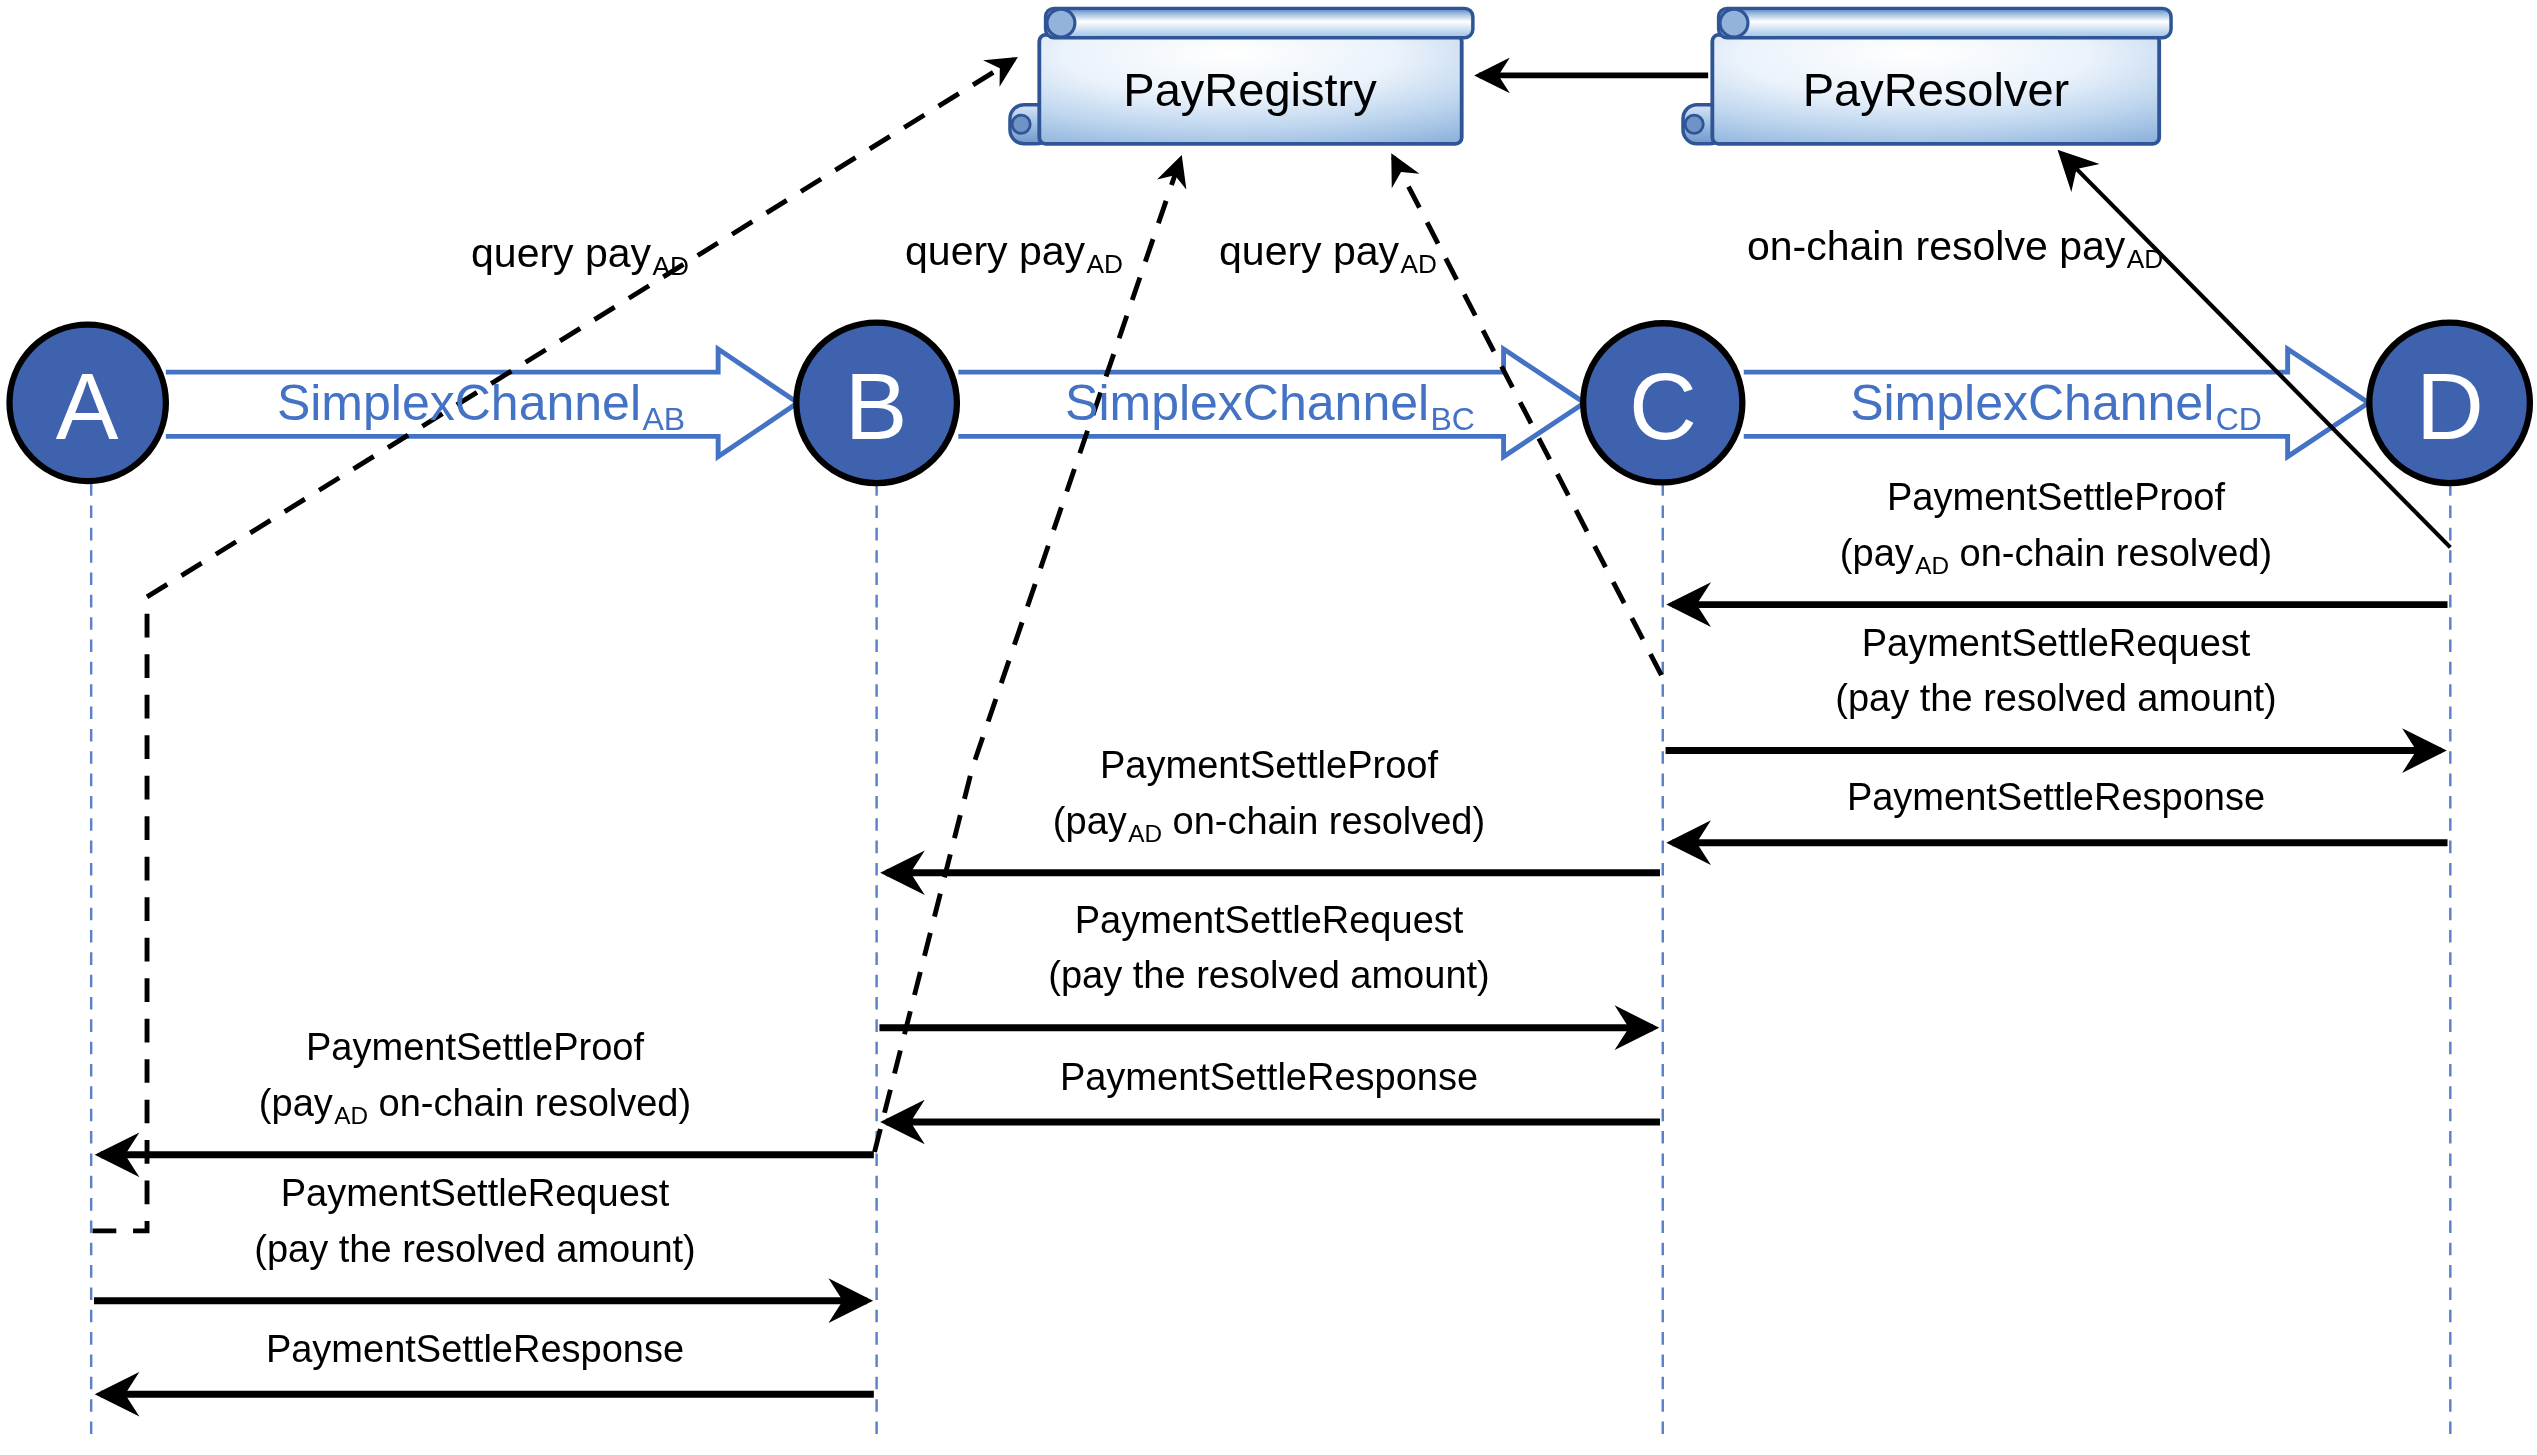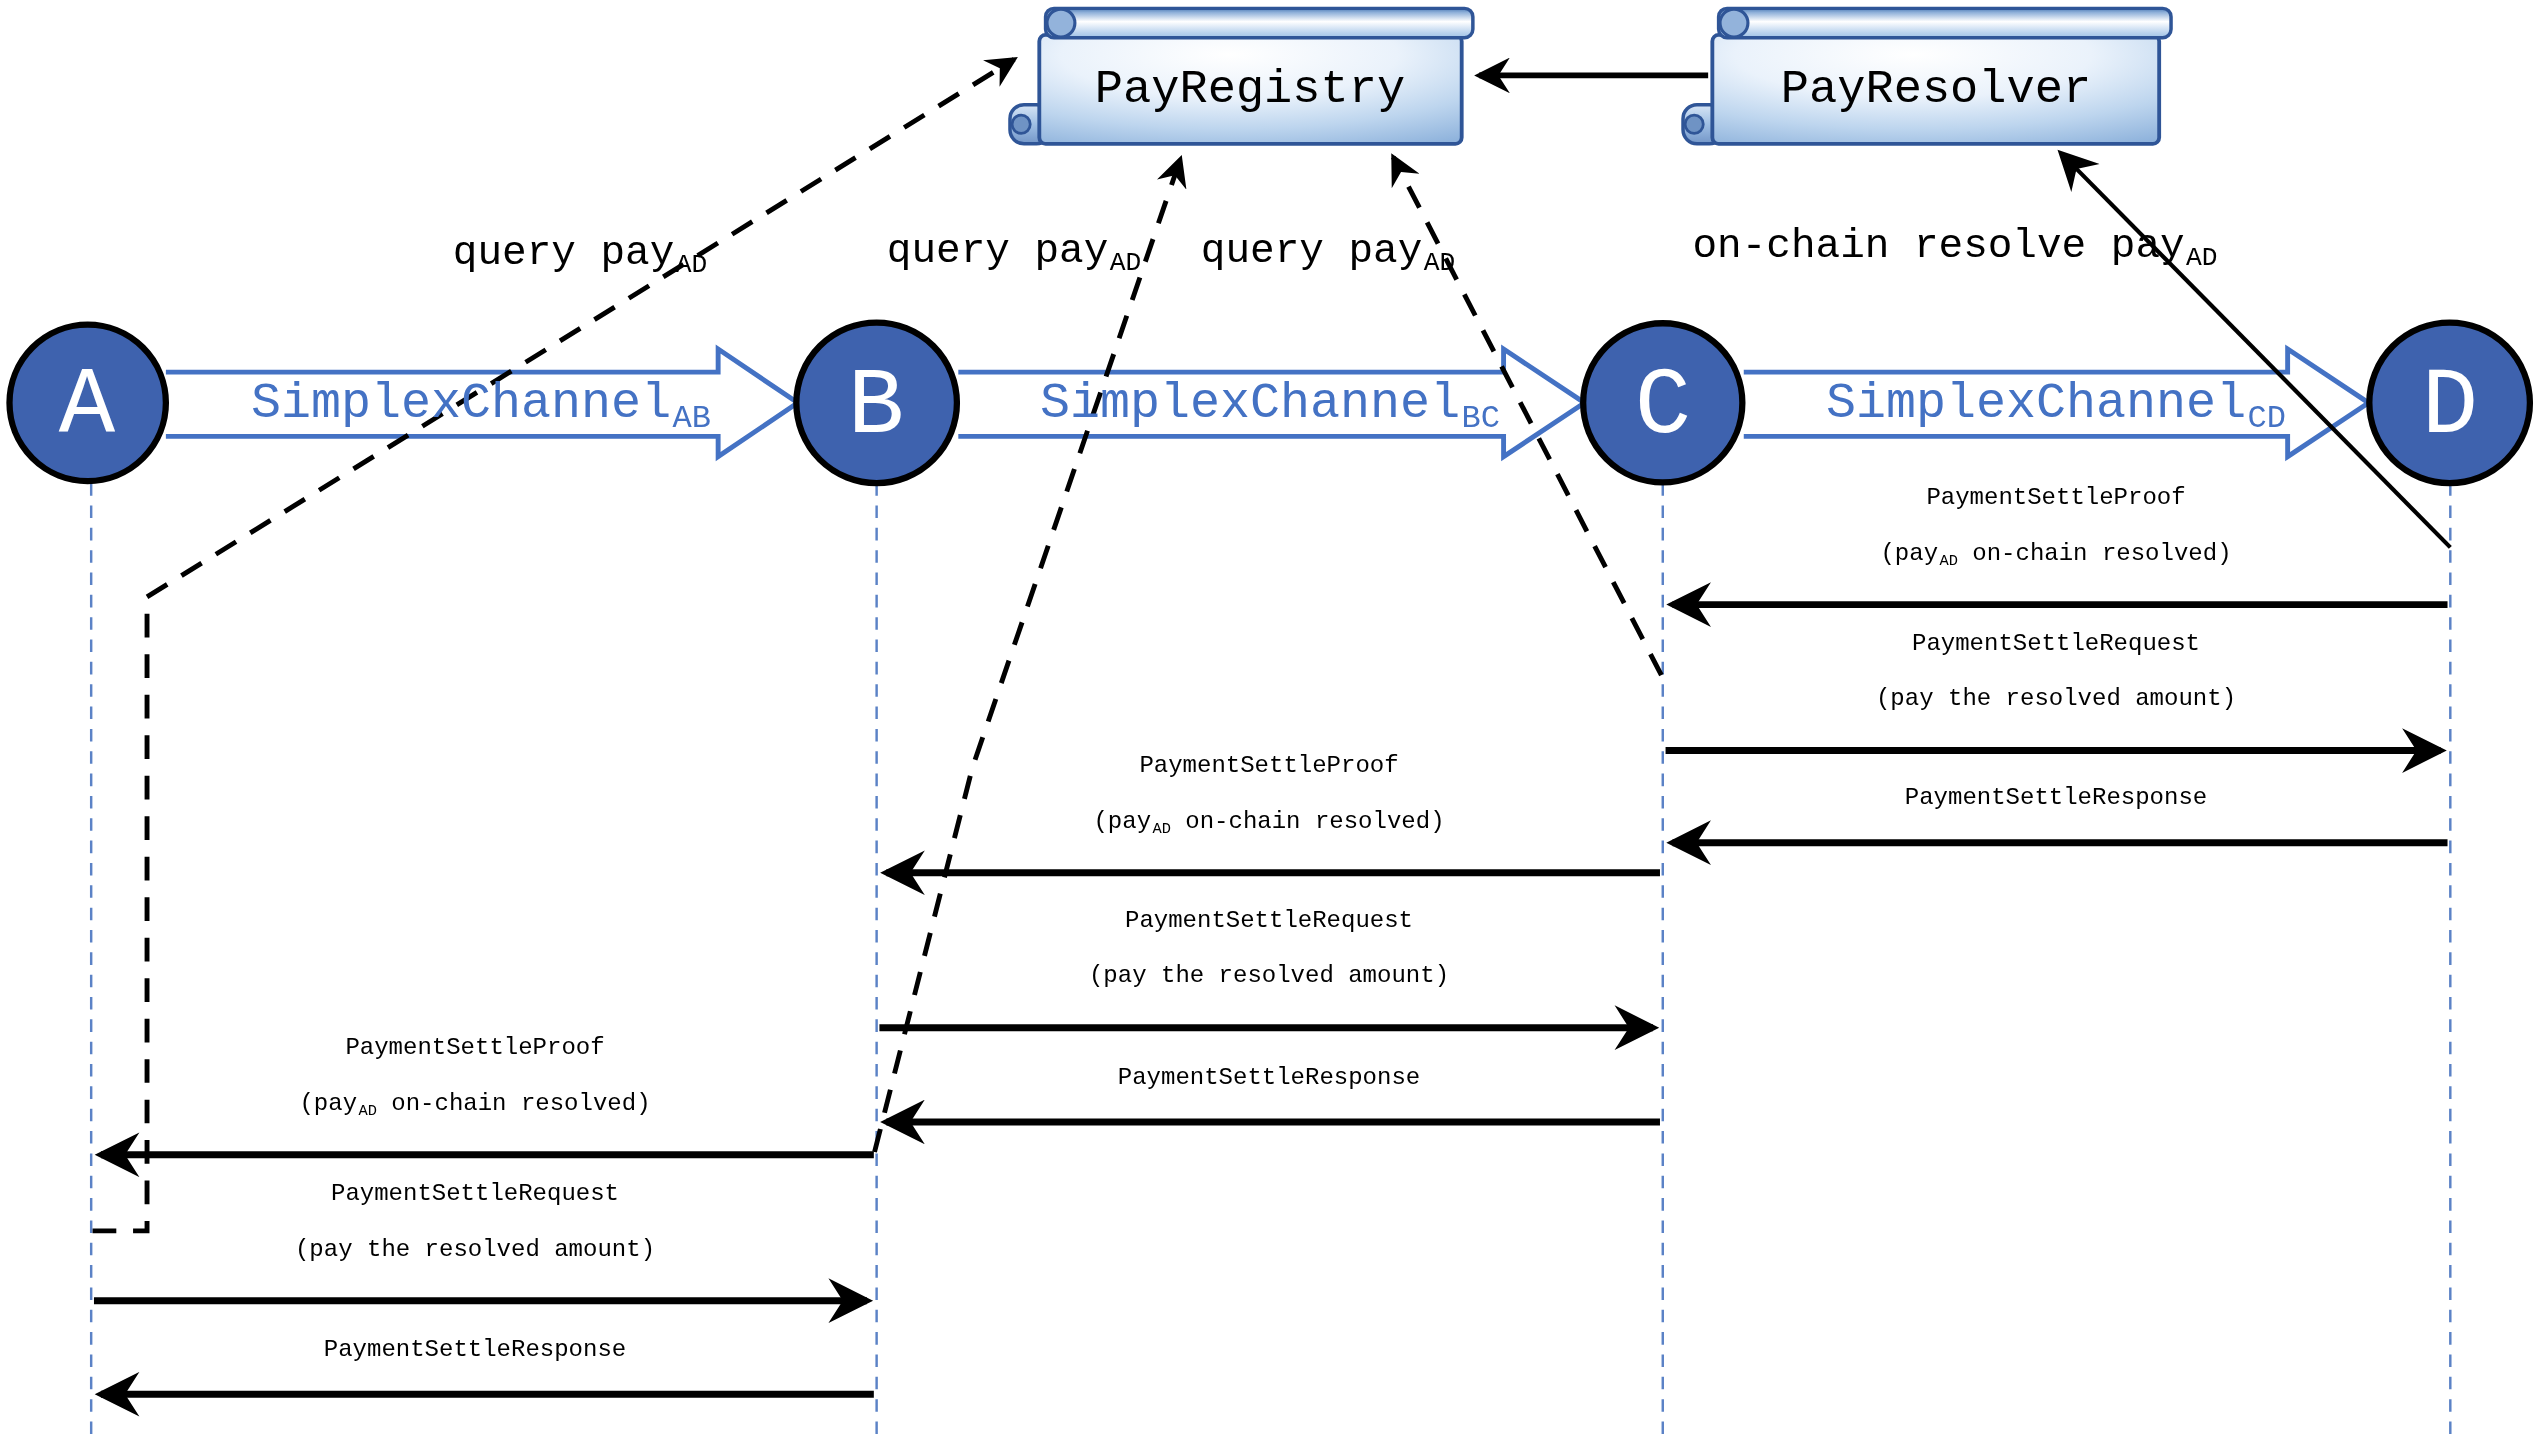--- a/index.html
+++ b/index.html
@@ -1,20 +1,20 @@
 <!DOCTYPE html>
 <html style="font-size:11.2px"><head>
 <meta charset="utf-8">
 <style>
   html,body{margin:0;padding:0;background:#ffffff;}
   .canvas{position:relative;width:2538px;height:1455px;background:#ffffff;overflow:hidden;
-          font-family:Liberation Mono, monospace;}
+          font-family:Liberation Sans, sans-serif;}
   .canvas svg.layer{position:absolute;left:0;top:0;}
   .lbl{position:absolute;transform:translate(-50%,-50%);white-space:nowrap;color:#000;}
-  .msg{font-size:24px;}
+  .msg{font-size:38px;}
   .query{font-size:41px;}
   .channel-lbl{font-size:50px;color:#4472C4;}
   .contract-lbl{font-size:47px;color:#000;}
   .actor-lbl{font-size:94px;color:#ffffff;}
   .sub{font-size:0.64em;position:relative;top:0.32em;margin-left:1.4px;}
 </style>
 </head>
 <body>
 
 <div class="canvas">

